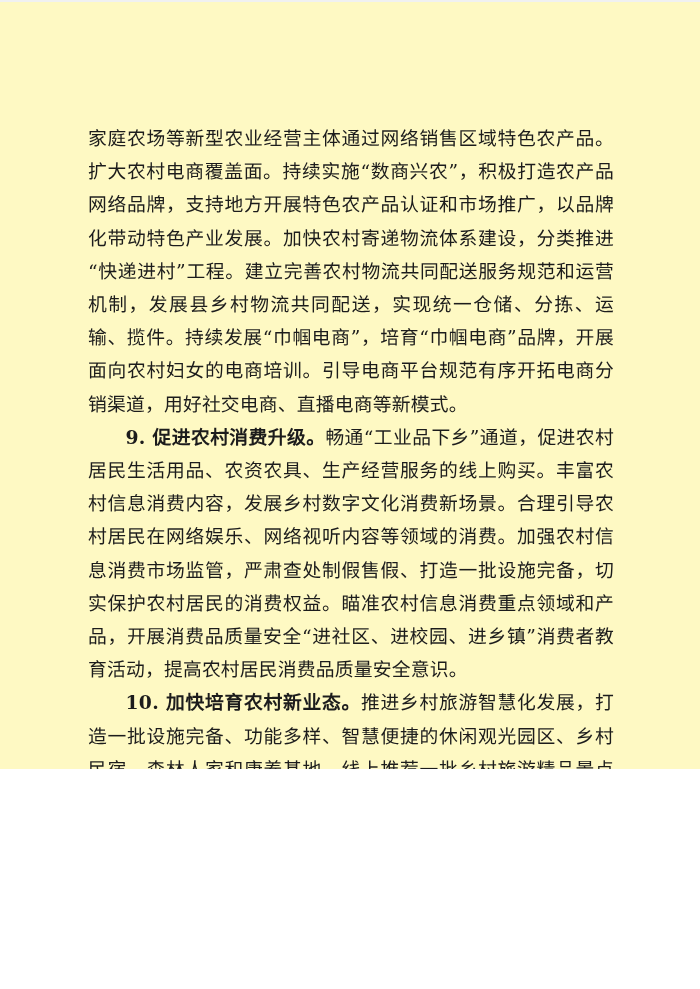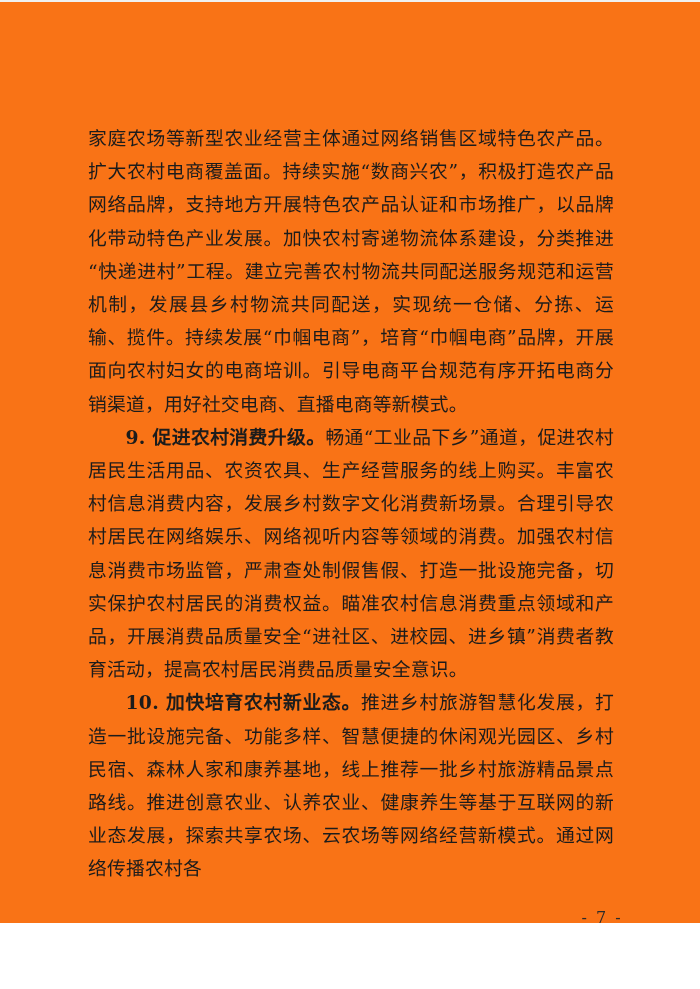--- a/index.html
+++ b/index.html
@@ -9,22 +9,22 @@
   body {
     width: 700px;
     height: 989px;
     background: #ffffff;
     font-family: "DejaVu Serif", "Liberation Serif", serif;
     color: #1c1c1c;
   }
   .page {
     position: relative;
     width: 700px;
-    height: 923px;
-    background: #f97316;
+    height: 769px;
+    background: #fef9c3;
     overflow: hidden;
   }
   .top-edge {
     position: absolute;
     top: 0;
     left: 0;
     width: 100%;
     height: 2px;
     background: #f0f1f1;
   }

